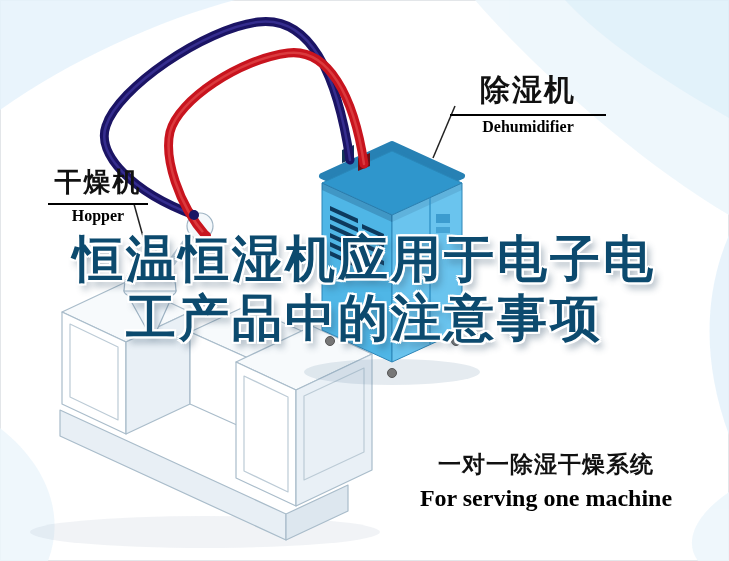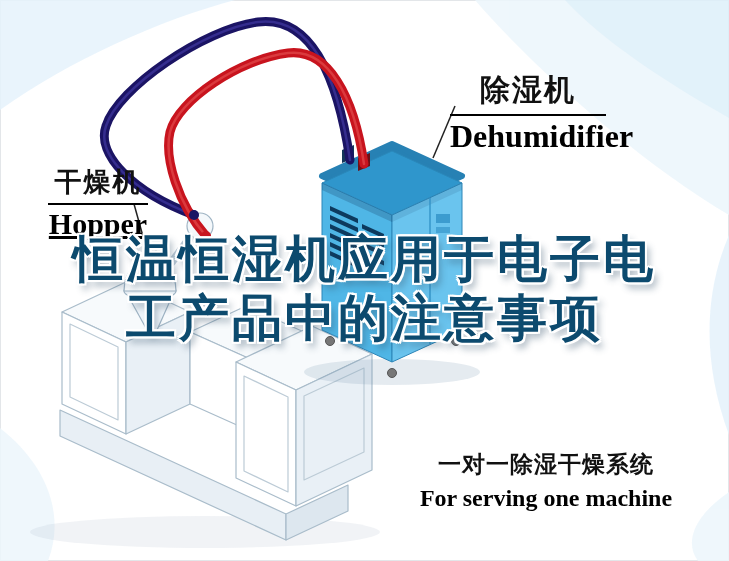--- a/index.html
+++ b/index.html
@@ -13,24 +13,24 @@
   .label .cn{
     display:block;font-weight:700;letter-spacing:2px;color:#111;
     border-bottom:2px solid #000;padding-bottom:3px;text-align:center;font-family:Liberation Mono, monospace;
   }
   .label .en{
     display:block;font-family:"Liberation Serif",serif;font-weight:700;
     margin-top:2px;text-align:center;color:#000;
   }
   .label.dehu{left:450px;top:70px;width:156px;}
   .label.dehu .cn{font-size:30px;}
-  .label.dehu .en{font-size:32px;}
+  .label.dehu .en{font-size:16px;}
   .label.hopper{left:48px;top:164px;width:100px;}
   .label.hopper .cn{font-size:27px;}
-  .label.hopper .en{font-size:30px;text-decoration:underline;}
+  .label.hopper .en{font-size:16px;}
   .main-title{
     position:absolute;left:0;right:0;top:230px;text-align:center;
     font-weight:800;font-size:50px;line-height:1.18;letter-spacing:3px;
     color:#0c4a6e;
     text-shadow:
       -2px 0 0 #fff, 2px 0 0 #fff, 0 -2px 0 #fff, 0 2px 0 #fff,
       -2px -2px 0 #fff, 2px -2px 0 #fff, -2px 2px 0 #fff, 2px 2px 0 #fff,
       4px 6px 7px rgba(50,80,105,.45);
   }
   .caption{position:absolute;left:400px;top:449px;width:292px;text-align:center;color:#111;}

